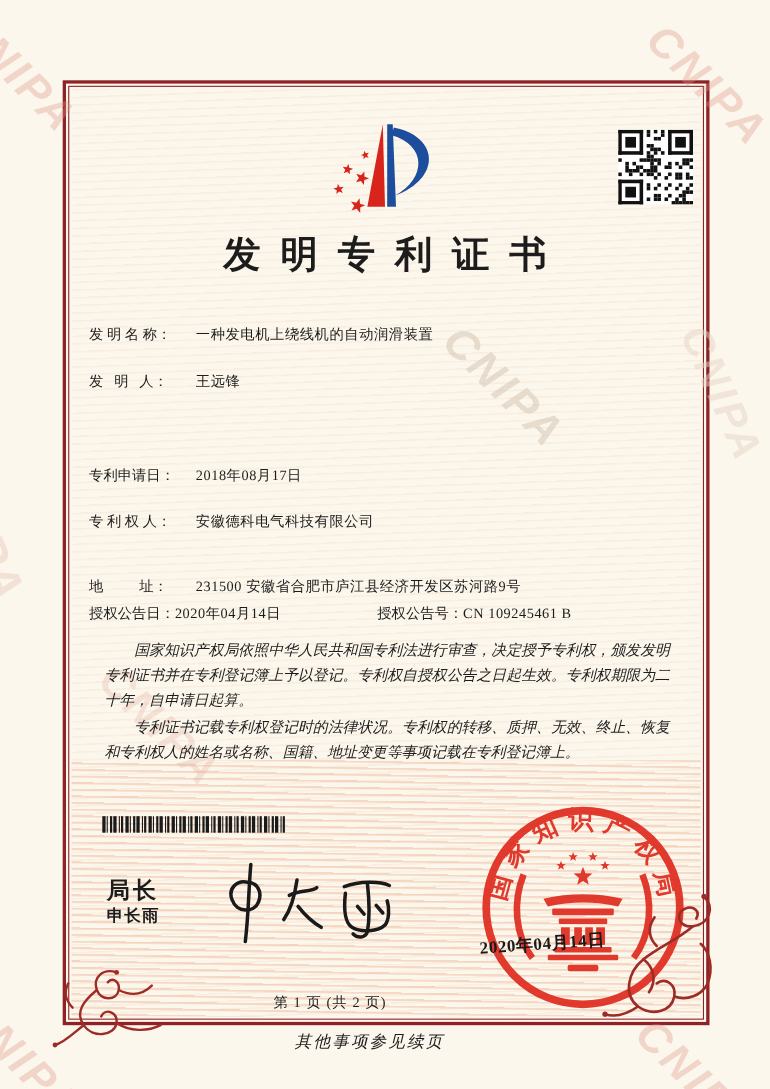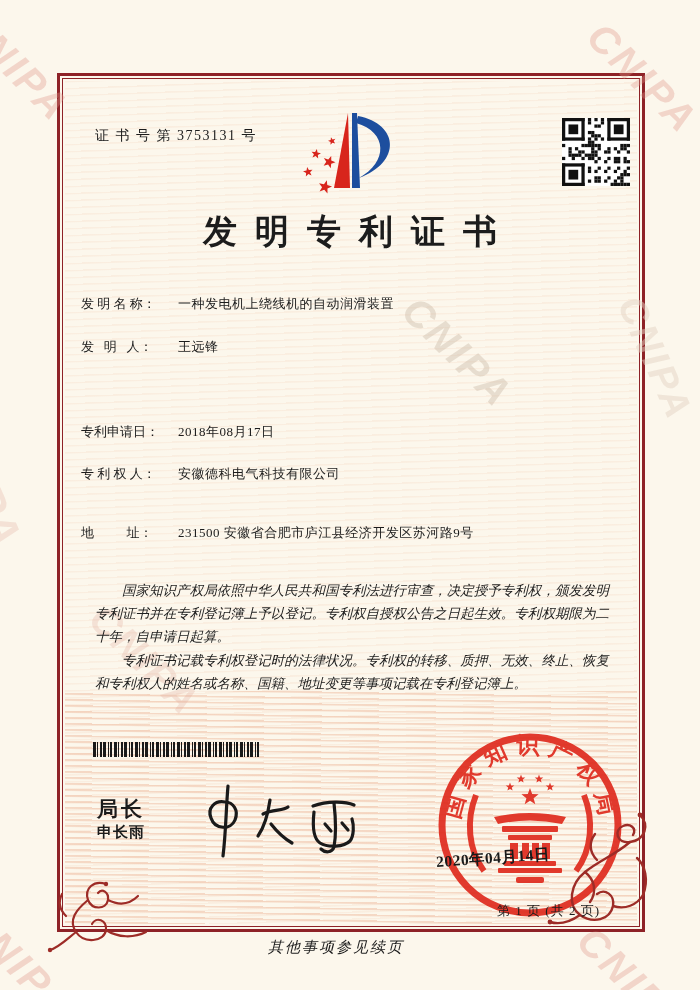--- a/index.html
+++ b/index.html
@@ -62,21 +62,21 @@
   .barcode{position:absolute;left:93px;top:742px;height:15px;display:flex;align-items:stretch;}
   .barcode div{height:15px;}
   .sig-title{position:absolute;left:97px;top:795px;font-size:21px;font-weight:600;
     font-family:"Liberation Sans","DejaVu Sans",sans-serif;letter-spacing:3px;}
   .sig-name{position:absolute;left:97px;top:823px;font-size:15px;font-weight:600;
     font-family:"Liberation Sans","DejaVu Sans",sans-serif;letter-spacing:1px;}
   .seal-date{
     position:absolute;left:436px;top:848px;font-size:15.5px;color:#1a1a1a;
     transform:rotate(-4deg);white-space:nowrap;letter-spacing:0.5px;font-weight:600;
   }
-  .page-info{position:absolute;left:0;top:902px;width:600px;text-align:right;font-size:13px;letter-spacing:1px;}
+  .page-info{position:absolute;left:0;top:902px;width:600px;text-align:center;font-size:13px;letter-spacing:1px;}
   .continuation{position:absolute;left:0;top:938px;width:672px;text-align:center;
     font-size:15px;font-style:italic;letter-spacing:2px;}
   svg{display:block;}
 </style>
 </head>
 <body>
 
 <div class="wm wm-pink" style="left:-18px;top:2px;">CNIPA</div>
 <div class="wm wm-pink" style="left:610px;top:14px;">CNIPA</div>
 <div class="wm wm-pink" style="left:-14px;top:900px;">CNIPA</div>
@@ -88,21 +88,20 @@
   <div class="waves"></div>
   <div class="waves-strong"></div>
   <div class="frame-inner"></div>
 </div>
 
 <div class="wm wm-gray" style="left:425px;top:288px;">CNIPA</div>
 <div class="wm wm-soft" style="left:112px;top:596px;">CNIPA</div>
 
 <div class="content">
 
-  <div class="cert-no">证 书 号 第 3753131 号</div>
 
   <svg class="abs" style="left:296px;top:110px;" width="116" height="94" viewBox="0 0 116 94">
     <polygon points="52,3 38,78 54,78" fill="#d8251c"></polygon>
     <polygon points="56,3 56,78 64,78 61,3" fill="#1d4e9e"></polygon>
     <path d="M 62,6 C 103,14 106,52 63,68 C 92,52 92,22 60,13 Z" fill="#1d4e9e"></path>
     <g id="logo-stars" fill="#d8251c">
         <polygon points="36.0,27.0 37.0,29.6 39.8,29.8 37.6,31.5 38.4,34.2 36.0,32.7 33.6,34.2 34.4,31.5 32.2,29.8 35.0,29.6" transform="rotate(-15 36 31)"></polygon>
         <polygon points="20.0,39.0 21.2,42.3 24.8,42.5 22.0,44.6 22.9,48.0 20.0,46.1 17.1,48.0 18.0,44.6 15.2,42.5 18.8,42.3" transform="rotate(10 20 44)"></polygon>
         <polygon points="33.0,45.5 34.6,49.8 39.2,50.0 35.6,52.8 36.8,57.3 33.0,54.7 29.2,57.3 30.4,52.8 26.8,50.0 31.4,49.8" transform="rotate(20 33 52)"></polygon>
         <polygon points="12.0,57.0 13.2,60.3 16.8,60.5 14.0,62.6 14.9,66.0 12.0,64.1 9.1,66.0 10.0,62.6 7.2,60.5 10.8,60.3" transform="rotate(-10 12 62)"></polygon>
@@ -237,20 +236,26 @@
   </div>
   <div class="row" style="top:423px;">
     <span class="label">专利申请日：</span><span class="value">2018年08月17日</span>
   </div>
   <div class="row" style="top:465px;">
     <span class="label">专 利 权 人：</span><span class="value">安徽德科电气科技有限公司</span>
   </div>
   <div class="row" style="top:508px;margin-top:16px;">
     <span class="label">地          址：</span><span class="value">231500 安徽省合肥市庐江县经济开发区苏河路9号</span>
   </div>
+  <div class="row" style="top:549px;">
+    <span>授权公告日：</span><span class="value">2020年04月14日</span>
+    <span class="grant2">
+      <span>授权公告号：</span><span class="value">CN 109245461 B</span>
+    </span>
+  </div>
 
   <div class="body-text">
     <p>国家知识产权局依照中华人民共和国专利法进行审查，决定授予专利权，颁发发明专利证书并在专利登记簿上予以登记。专利权自授权公告之日起生效。专利权期限为二十年，自申请日起算。</p>
     <p>专利证书记载专利权登记时的法律状况。专利权的转移、质押、无效、终止、恢复和专利权人的姓名或名称、国籍、地址变更等事项记载在专利登记簿上。</p>
   </div>
 
   <div class="barcode" id="barcode">
       <div style="width: 3px; background: rgb(26, 26, 26); margin-right: 1px;"></div>
       <div style="width: 1px; background: rgb(26, 26, 26); margin-right: 2px;"></div>
       <div style="width: 2px; background: rgb(26, 26, 26); margin-right: 1px;"></div>

